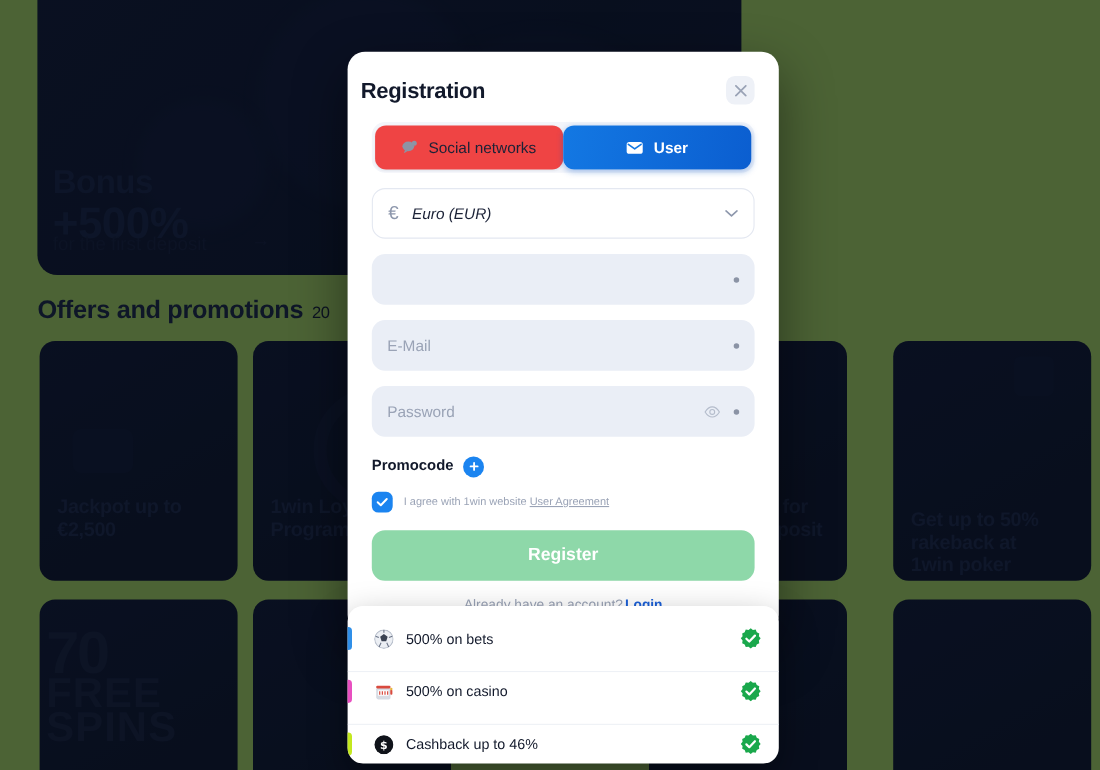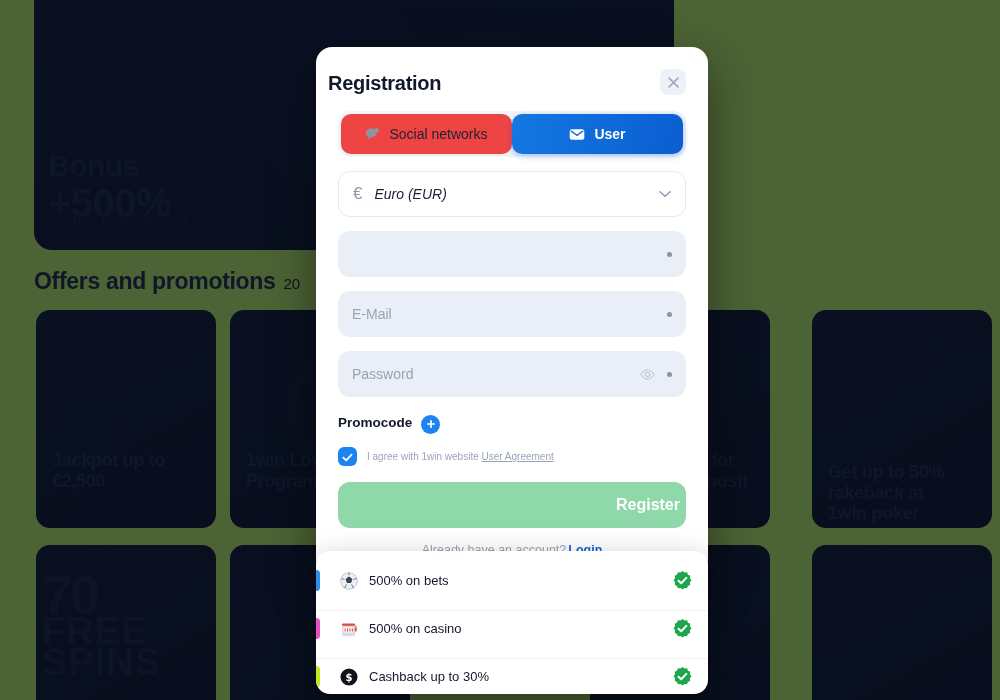--- a/index.html
+++ b/index.html
@@ -311,21 +311,20 @@
     width: calc(100% - 44px);
     height: 46px;
     border-radius: 12px;
     border: none;
     background: #8ed8a9;
     color: #ffffff;
     font-size: 16px;
     font-weight: bold;
     cursor: pointer;
     font-family: inherit;
-    text-align: right;
   }
   .login-row {
     text-align: center;
     padding: 15px 0 18px 0;
     font-size: 12.5px;
     color: #9aa3b6;
   }
   .login-link {
     color: #1b60d8;
     font-weight: bold;
@@ -566,21 +565,21 @@
   </div>
 
   <div class="bonus-row">
     <span class="bonus-bar" style="background:#c3e81f;"></span>
     <span class="bonus-ico">
       <svg width="18" height="18" viewBox="0 0 18 18">
         <circle cx="9" cy="9" r="8.6" fill="#10131a"></circle>
         <text x="9" y="12.8" text-anchor="middle" font-family="DejaVu Sans, sans-serif" font-size="10" font-weight="bold" fill="#ffffff">$</text>
       </svg>
     </span>
-    <span class="bonus-text">Cashback up to 30%</span>
+    <span class="bonus-text">Cashback up to 46%</span>
     <span class="check-badge">
       <svg width="19" height="19" viewBox="0 0 20 20">
         <path d="M10 0.6 L12.2 2.3 L15 2 L16.1 4.6 L18.6 5.9 L18.2 8.7 L20 10.8 L18.2 12.9 L18.6 15.7 L16.1 17 L15 19.6 L12.2 19.3 L10 21 L7.8 19.3 L5 19.6 L3.9 17 L1.4 15.7 L1.8 12.9 L0 10.8 L1.8 8.7 L1.4 5.9 L3.9 4.6 L5 2 L7.8 2.3 Z" fill="#1aa84c" transform="scale(0.95) translate(0.5,-0.5)"></path>
         <path d="M5.8 10.2 L8.6 12.9 L14 7.2" stroke="#ffffff" stroke-width="2.1" fill="none" stroke-linecap="round" stroke-linejoin="round"></path>
       </svg>
     </span>
   </div>
 </div>
 
 </body></html>

